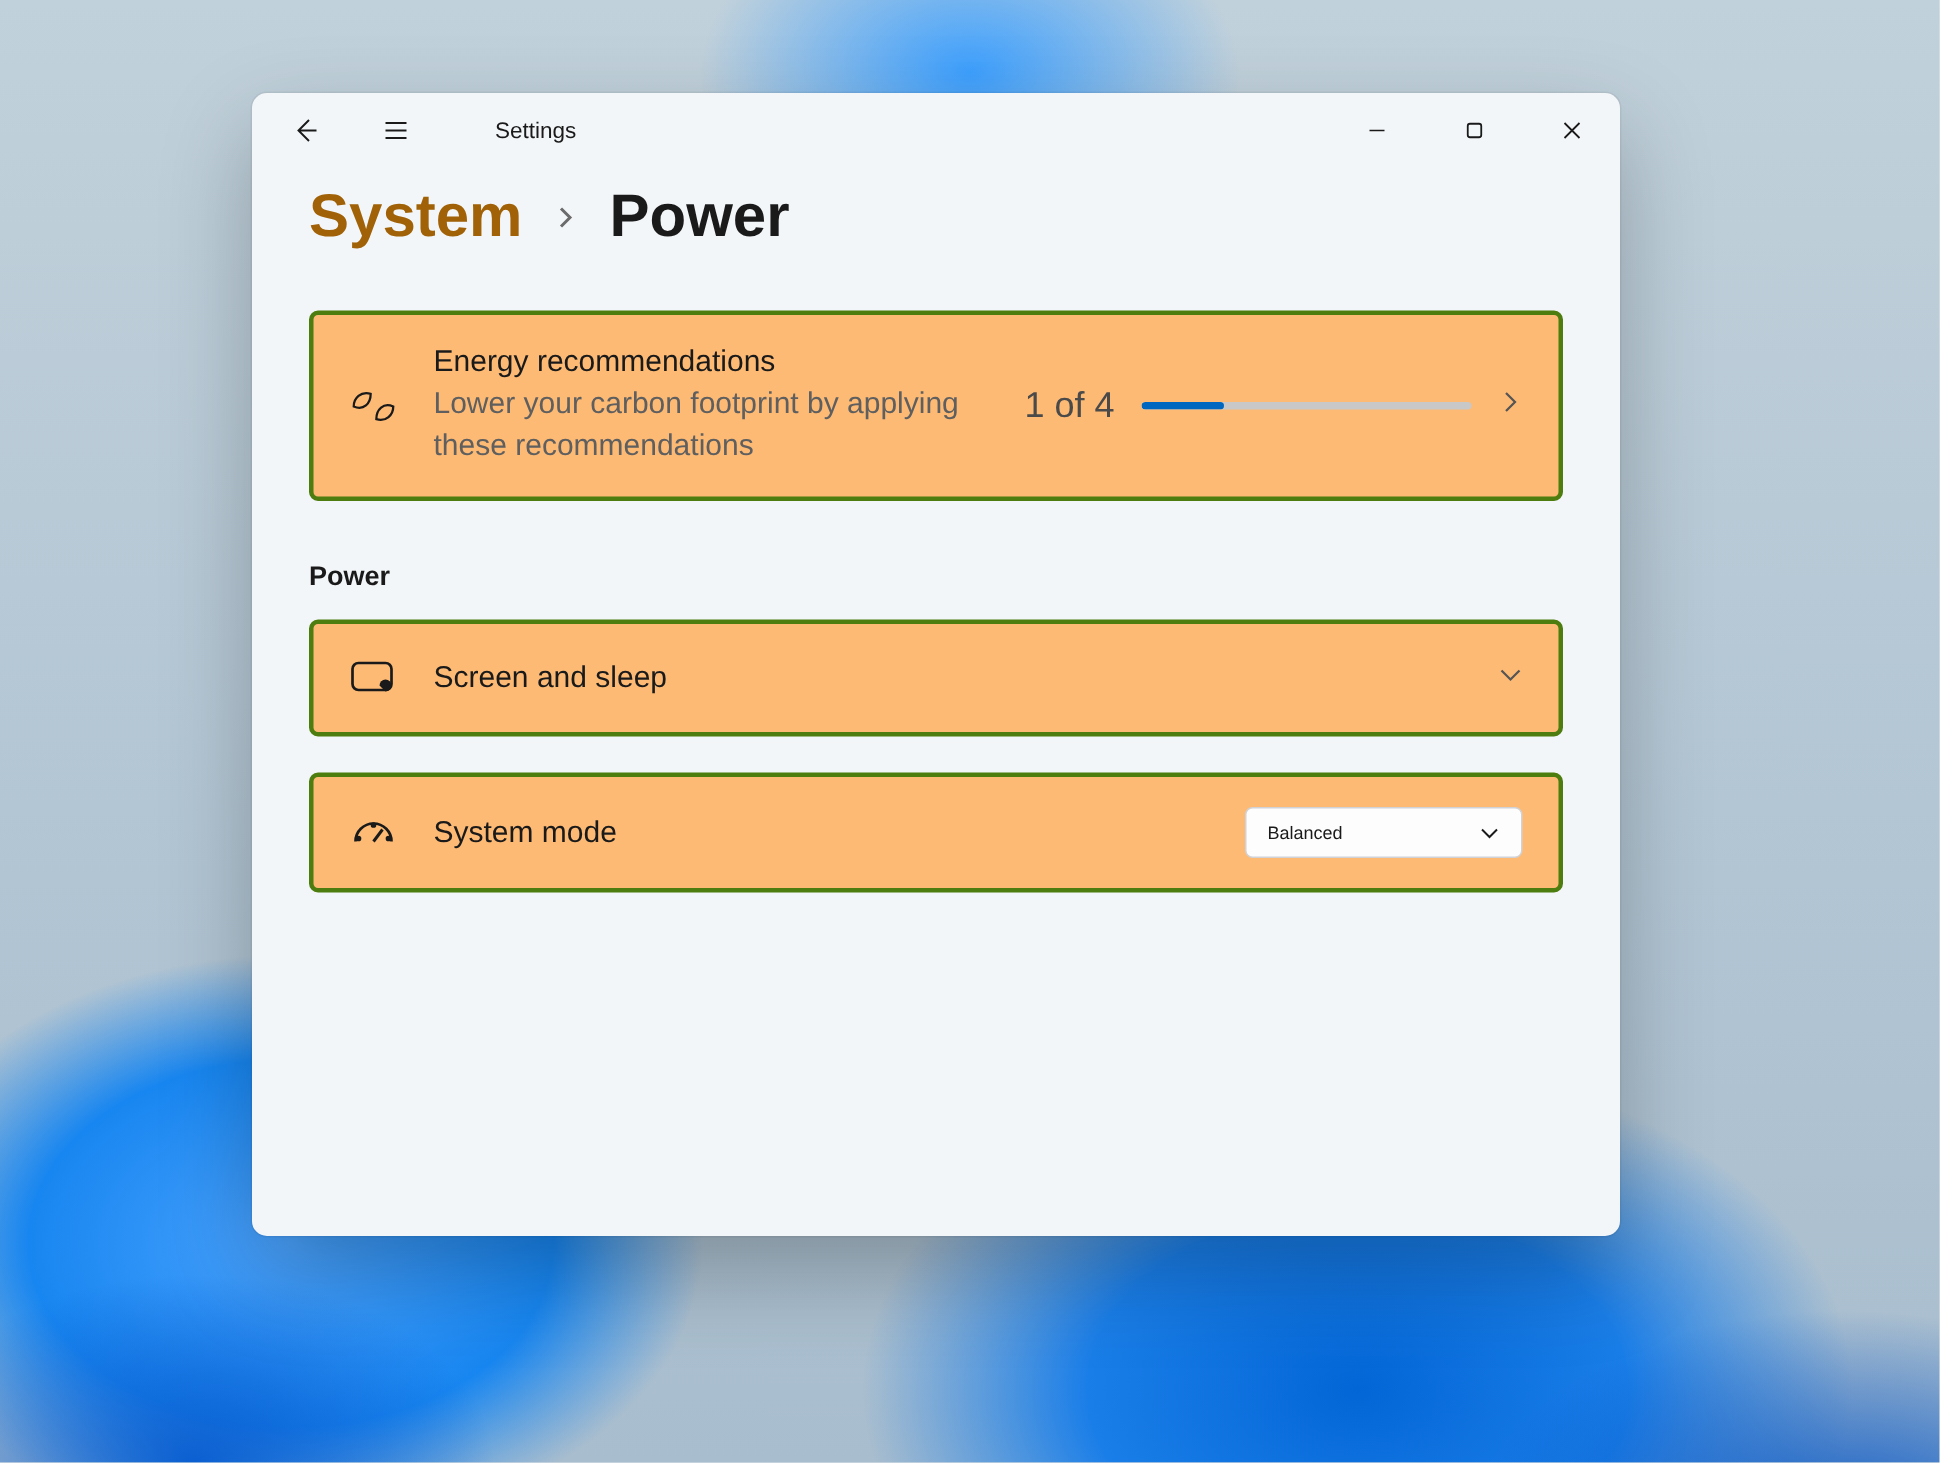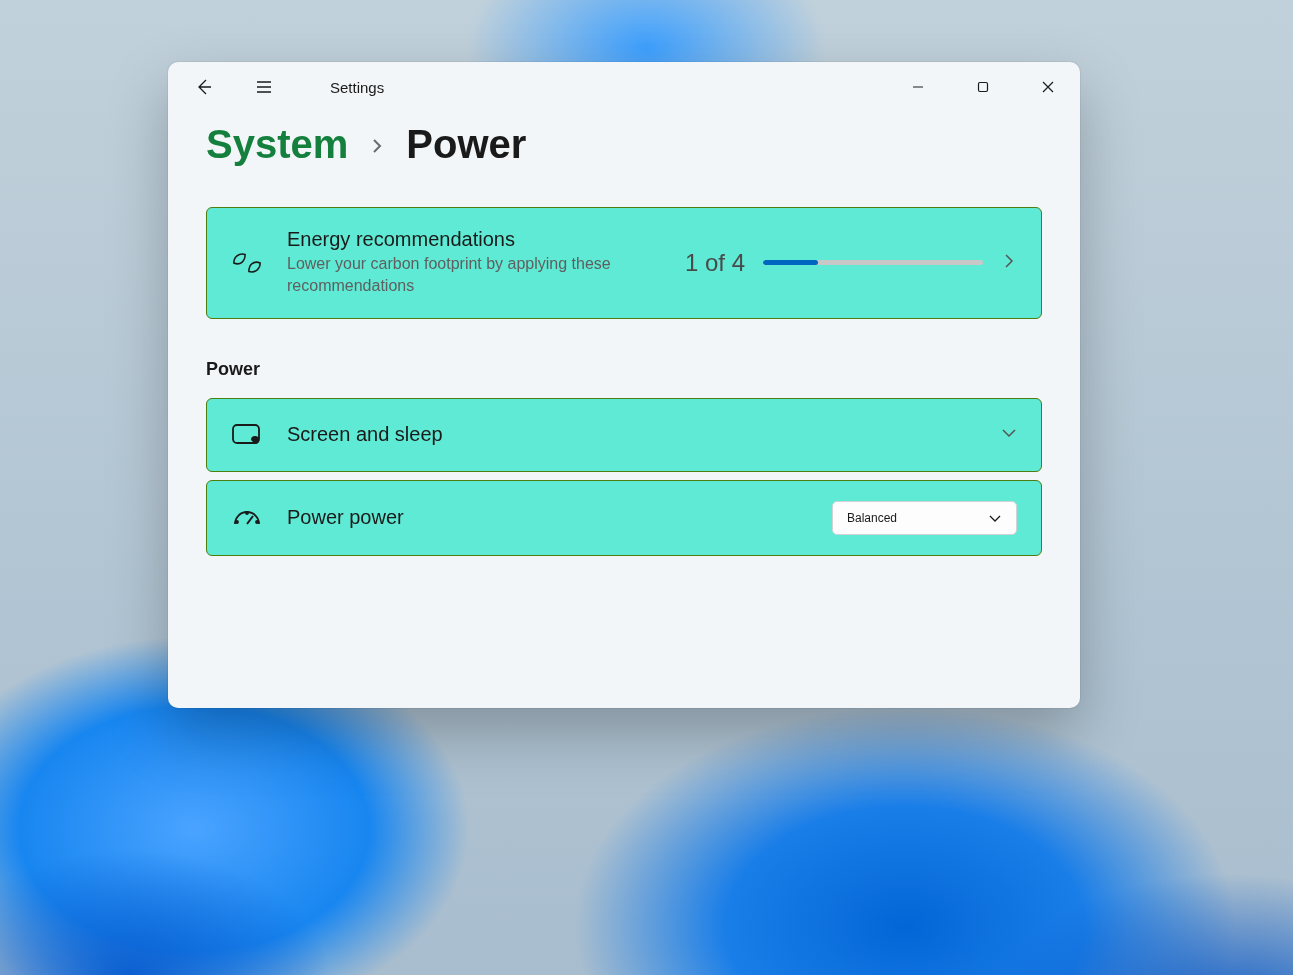--- a/index.html
+++ b/index.html
@@ -20,21 +20,21 @@
     }
     .wallpaper::before {
       content: ""; position: absolute; inset: 0;
       background:
         radial-gradient(ellipse 400px 250px at 10% 100%, #0b5fd1 0%, transparent 50%),
         radial-gradient(ellipse 500px 300px at 95% 105%, #0555c6 0%, transparent 50%);
     }
     .window {
       position: absolute;
       left: 168px; top: 62px;
-      width: 912px; height: 646px;
+      width: 912px; height: 762px;
       background: #f3f6f9;
       border-radius: 10px;
       box-shadow: 0 25px 60px rgba(0,0,0,0.25), 0 0 0 1px rgba(0,0,0,0.05);
       display: flex; flex-direction: column;
       overflow: hidden;
     }
     .titlebar {
       display: flex; align-items: center;
       height: 50px;
       padding: 0 0 0 18px;
@@ -51,41 +51,41 @@
     .win-btn {
       width: 65px; height: 50px;
       display: flex; align-items: center; justify-content: center;
       cursor: pointer; color: #1a1a1a;
     }
     .content { padding: 10px 38px 0 38px; overflow-y: auto; flex: 1; }
     .breadcrumb {
       display: flex; align-items: baseline; gap: 20px;
       margin-bottom: 40px;
     }
-    .breadcrumb-parent { font-size: 40px; font-weight: 600; color: #15803d; cursor: pointer; }
+    .breadcrumb-parent { font-size: 40px; font-weight: 600; color: #a16207; cursor: pointer; }
     .breadcrumb-sep { font-size: 28px; color: #6b6b6b; position: relative; top: -3px; }
     .breadcrumb-current { font-size: 40px; font-weight: 600; color: #1a1a1a; }
     .card {
-      background: #5eead4;
-      border: 1px solid #4d7c0f;
+      background: #fdba74;
+      border: 3px solid #4d7c0f;
       border-radius: 6px;
       padding: 20px 24px;
       display: flex; align-items: center;
       gap: 24px;
       cursor: pointer;
-      margin-bottom: 8px;
+      margin-bottom: 24px;
     }
     .card-icon {
       width: 32px; height: 32px; flex-shrink: 0;
       display: flex; align-items: center; justify-content: center;
       color: #1a1a1a;
     }
     .card-text { flex: 0 1 auto; min-width: 0; }
     .card-title { font-size: 20px; color: #1a1a1a; font-weight: 400; }
-    .card-sub { font-size: 16px; color: #5f5f5f; margin-top: 2px; line-height: 1.4; }
+    .card-sub { font-size: 20px; color: #5f5f5f; margin-top: 2px; line-height: 1.4; }
     .card-trail { margin-left: auto; display: flex; align-items: center; gap: 18px; }
     .progress-text { font-size: 24px; color: #4a4a4a; white-space: nowrap; }
     .progress-bar {
       width: 220px; height: 5px; background: #c8c8c8;
       border-radius: 3px; overflow: hidden;
     }
     .progress-fill { height: 100%; background: #0067c0; border-radius: 3px; }
     .chevron { color: #555; flex-shrink: 0; }
     .section-head { font-size: 18px; font-weight: 600; color: #1a1a1a; margin: 40px 0 18px 0; }
     .section-head.mt-sm { margin-top: 40px; }
@@ -198,21 +198,21 @@
       <div class="card-icon">
         <svg width="32" height="24" viewBox="0 0 32 24" fill="none" stroke="currentColor" stroke-width="1.8">
           <path d="M4 18 A12 12 0 0 1 28 18"></path>
           <circle cx="6" cy="16" r="1" fill="currentColor"></circle>
           <circle cx="16" cy="7" r="1" fill="currentColor"></circle>
           <circle cx="26" cy="16" r="1" fill="currentColor"></circle>
           <path d="M16 18 L22 10" stroke-width="2"></path>
         </svg>
       </div>
       <div class="card-text">
-        <div class="card-title">Power power</div>
+        <div class="card-title">System mode</div>
       </div>
       <div class="card-trail">
         <div class="dropdown">
           <span>Balanced</span>
           <svg width="14" height="14" viewBox="0 0 14 14" fill="none" stroke="currentColor" stroke-width="1.3">
               <path d="M2 5 L7 10 L12 5"></path>
             </svg>
         </div>
       </div>
     </div>

